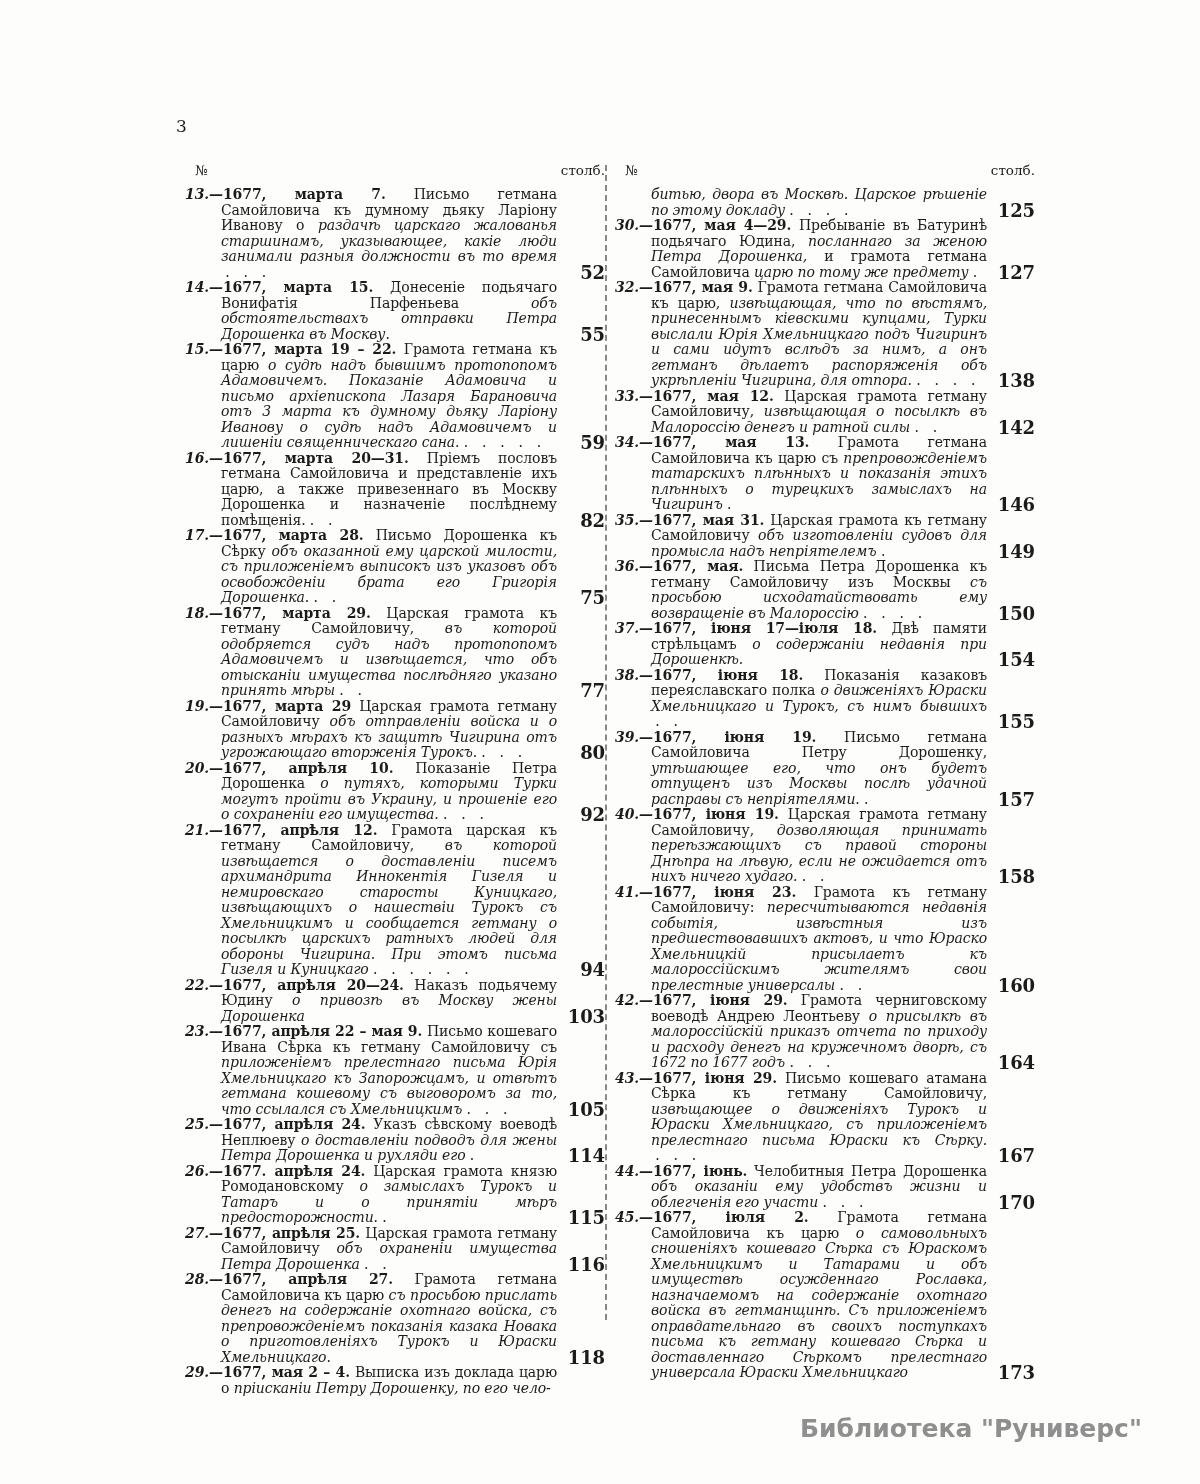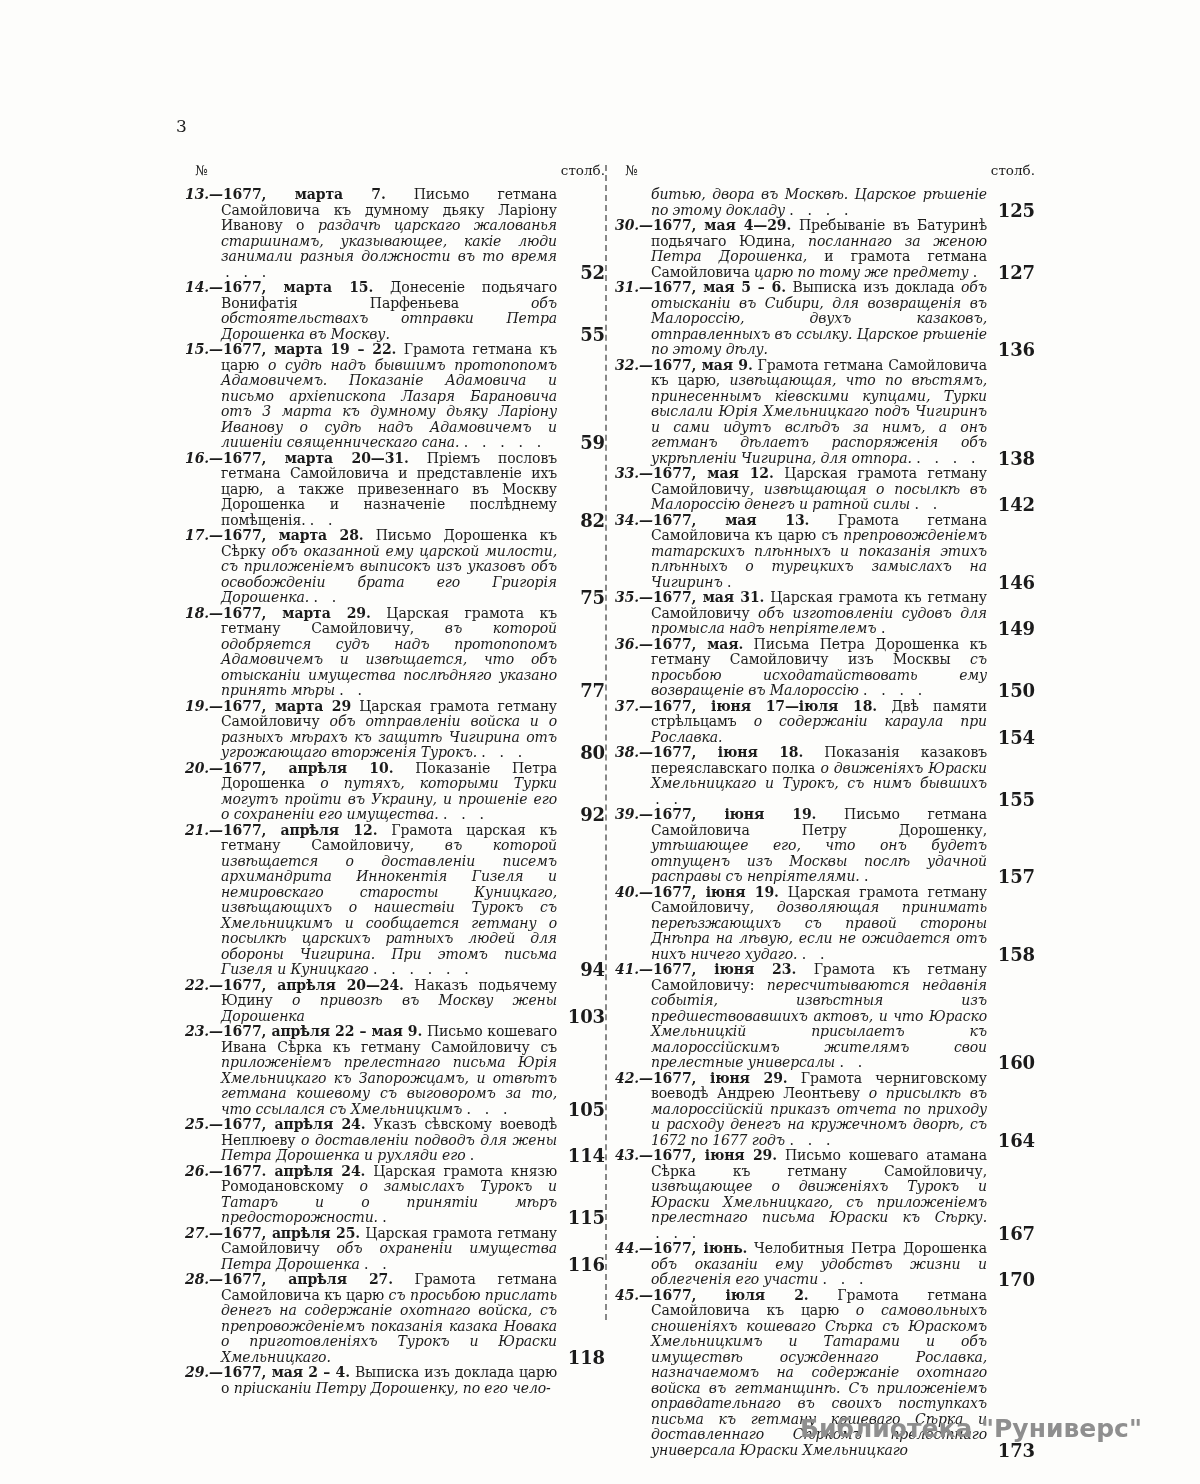--- a/index.html
+++ b/index.html
@@ -81,27 +81,26 @@
   </section>
 
   <section class="col col-right">
     <div class="colhead">
       <span>№</span>
       <span>столб.</span>
     </div>
     <div class="entries">
         <div class="entry cont"><span class="i">битью, двора въ Москвѣ. Царское рѣшеніе по этому докладу</span><span class="r leader"> . . . .</span><span class="colnum">125</span></div>
         <div class="entry"><span class="num">30.—</span><span class="b">1677, мая 4—29.</span><span class="r"> Пребываніе въ Батуринѣ подьячаго Юдина, </span><span class="i">посланнаго за женою Петра Дорошенка,</span><span class="r"> и грамота гетмана Самойловича </span><span class="i">царю по тому же предмету</span><span class="r leader"> .</span><span class="colnum">127</span></div>
-        <div class="entry"><span class="num">31.—</span><span class="b">1677, мая 5 – 6.</span><span class="r"> Выписка изъ доклада </span><span class="i">объ отысканіи въ Сибири, для возвращенія въ Малороссію, двухъ казаковъ, отправленныхъ въ ссылку. Царское рѣшеніе по этому дѣлу.</span><span class="colnum">136</span></div>
         <div class="entry"><span class="num">32.—</span><span class="b">1677, мая 9.</span><span class="r"> Грамота гетмана Самойловича къ царю, </span><span class="i">извѣщающая, что по вѣстямъ, принесеннымъ кіевскими купцами, Турки выслали Юрія Хмельницкаго подъ Чигиринъ и сами идутъ вслѣдъ за нимъ, а онъ гетманъ дѣлаетъ распоряженія объ укрѣпленіи Чигирина, для отпора.</span><span class="r leader"> . . . .</span><span class="colnum">138</span></div>
         <div class="entry"><span class="num">33.—</span><span class="b">1677, мая 12.</span><span class="r"> Царская грамота гетману Самойловичу, </span><span class="i">извѣщающая о посылкѣ въ Малороссію денегъ и ратной силы</span><span class="r leader"> . .</span><span class="colnum">142</span></div>
         <div class="entry"><span class="num">34.—</span><span class="b">1677, мая 13.</span><span class="r"> Грамота гетмана Самойловича къ царю съ </span><span class="i">препровожденіемъ татарскихъ плѣнныхъ и показанія этихъ плѣнныхъ о турецкихъ замыслахъ на Чигиринъ</span><span class="r leader"> .</span><span class="colnum">146</span></div>
         <div class="entry"><span class="num">35.—</span><span class="b">1677, мая 31.</span><span class="r"> Царская грамота къ гетману Самойловичу </span><span class="i">объ изготовленіи судовъ для промысла надъ непріятелемъ</span><span class="r leader"> .</span><span class="colnum">149</span></div>
         <div class="entry"><span class="num">36.—</span><span class="b">1677, мая.</span><span class="r"> Письма Петра Дорошенка къ гетману Самойловичу изъ Москвы </span><span class="i">съ просьбою исходатайствовать ему возвращеніе въ Малороссію</span><span class="r leader"> . . . .</span><span class="colnum">150</span></div>
-        <div class="entry"><span class="num">37.—</span><span class="b">1677, іюня 17—іюля 18.</span><span class="r"> Двѣ памяти стрѣльцамъ </span><span class="i">о содержаніи караула при Рославка.</span><span class="colnum">154</span></div>
+        <div class="entry"><span class="num">37.—</span><span class="b">1677, іюня 17—іюля 18.</span><span class="r"> Двѣ памяти стрѣльцамъ </span><span class="i">о содержаніи недавнія при Дорошенкѣ.</span><span class="colnum">154</span></div>
         <div class="entry"><span class="num">38.—</span><span class="b">1677, іюня 18.</span><span class="r"> Показанія казаковъ переяславскаго полка </span><span class="i">о движеніяхъ Юраски Хмельницкаго и Турокъ, съ нимъ бывшихъ</span><span class="r leader"> . .</span><span class="colnum">155</span></div>
         <div class="entry"><span class="num">39.—</span><span class="b">1677, іюня 19.</span><span class="r"> Письмо гетмана Самойловича Петру Дорошенку, </span><span class="i">утѣшающее его, что онъ будетъ отпущенъ изъ Москвы послѣ удачной расправы съ непріятелями.</span><span class="r leader"> .</span><span class="colnum">157</span></div>
         <div class="entry"><span class="num">40.—</span><span class="b">1677, іюня 19.</span><span class="r"> Царская грамота гетману Самойловичу, </span><span class="i">дозволяющая принимать переѣзжающихъ съ правой стороны Днѣпра на лѣвую, если не ожидается отъ нихъ ничего худаго.</span><span class="r leader"> . .</span><span class="colnum">158</span></div>
         <div class="entry"><span class="num">41.—</span><span class="b">1677, іюня 23.</span><span class="r"> Грамота къ гетману Самойловичу: </span><span class="i">пересчитываются недавнія событія, извѣстныя изъ предшествовавшихъ актовъ, и что Юраско Хмельницкій присылаетъ къ малороссійскимъ жителямъ свои прелестные универсалы</span><span class="r leader"> . .</span><span class="colnum">160</span></div>
         <div class="entry"><span class="num">42.—</span><span class="b">1677, іюня 29.</span><span class="r"> Грамота черниговскому воеводѣ Андрею Леонтьеву </span><span class="i">о присылкѣ въ малороссійскій приказъ отчета по приходу и расходу денегъ на кружечномъ дворѣ, съ 1672 по 1677 годъ</span><span class="r leader"> . . .</span><span class="colnum">164</span></div>
         <div class="entry"><span class="num">43.—</span><span class="b">1677, іюня 29.</span><span class="r"> Письмо кошеваго атамана Сѣрка къ гетману Самойловичу, </span><span class="i">извѣщающее о движеніяхъ Турокъ и Юраски Хмельницкаго, съ приложеніемъ прелестнаго письма Юраски къ Сѣрку.</span><span class="r leader"> . . .</span><span class="colnum">167</span></div>
         <div class="entry"><span class="num">44.—</span><span class="b">1677, іюнь.</span><span class="r"> Челобитныя Петра Дорошенка </span><span class="i">объ оказаніи ему удобствъ жизни и облегченія его участи</span><span class="r leader"> . . .</span><span class="colnum">170</span></div>
         <div class="entry"><span class="num">45.—</span><span class="b">1677, іюля 2.</span><span class="r"> Грамота гетмана Самойловича къ царю </span><span class="i">о самовольныхъ сношеніяхъ кошеваго Сѣрка съ Юраскомъ Хмельницкимъ и Татарами и объ имуществѣ осужденнаго Рославка, назначаемомъ на содержаніе охотнаго войска въ гетманщинѣ. Съ приложеніемъ оправдательнаго въ своихъ поступкахъ письма къ гетману кошеваго Сѣрка и доставленнаго Сѣркомъ прелестнаго универсала Юраски Хмельницкаго</span><span class="colnum">173</span></div>
       </div>
   </section>

